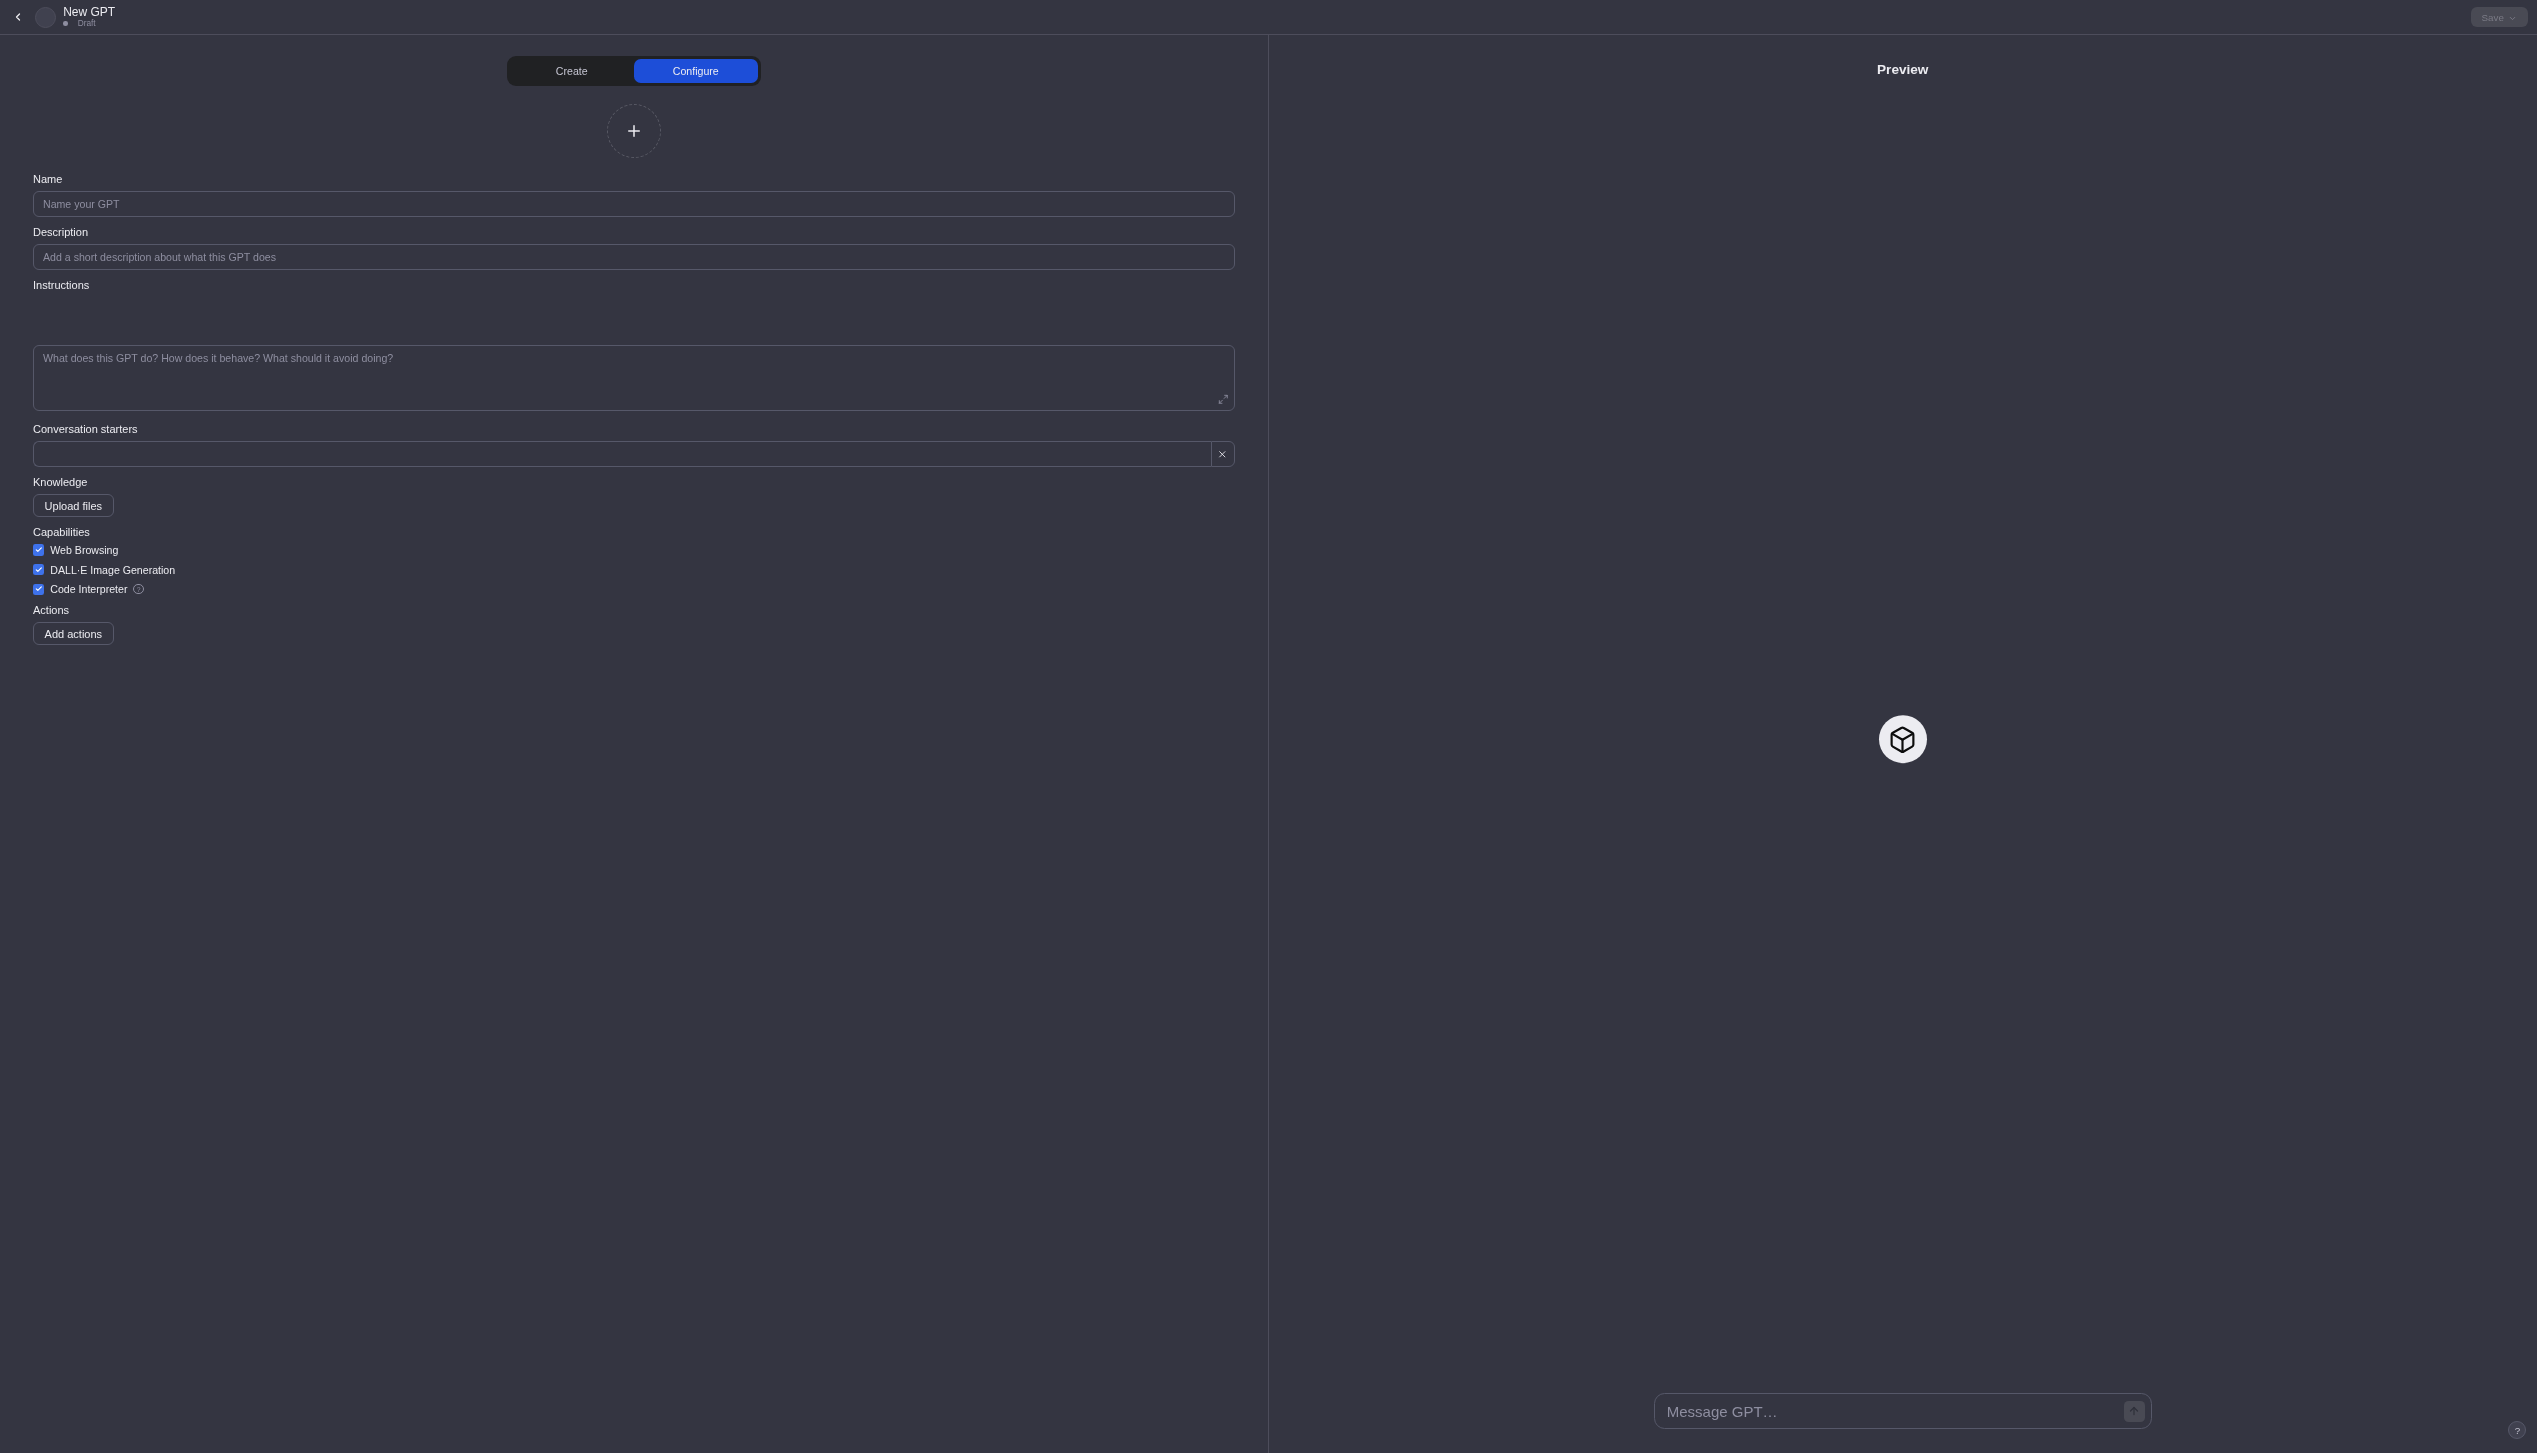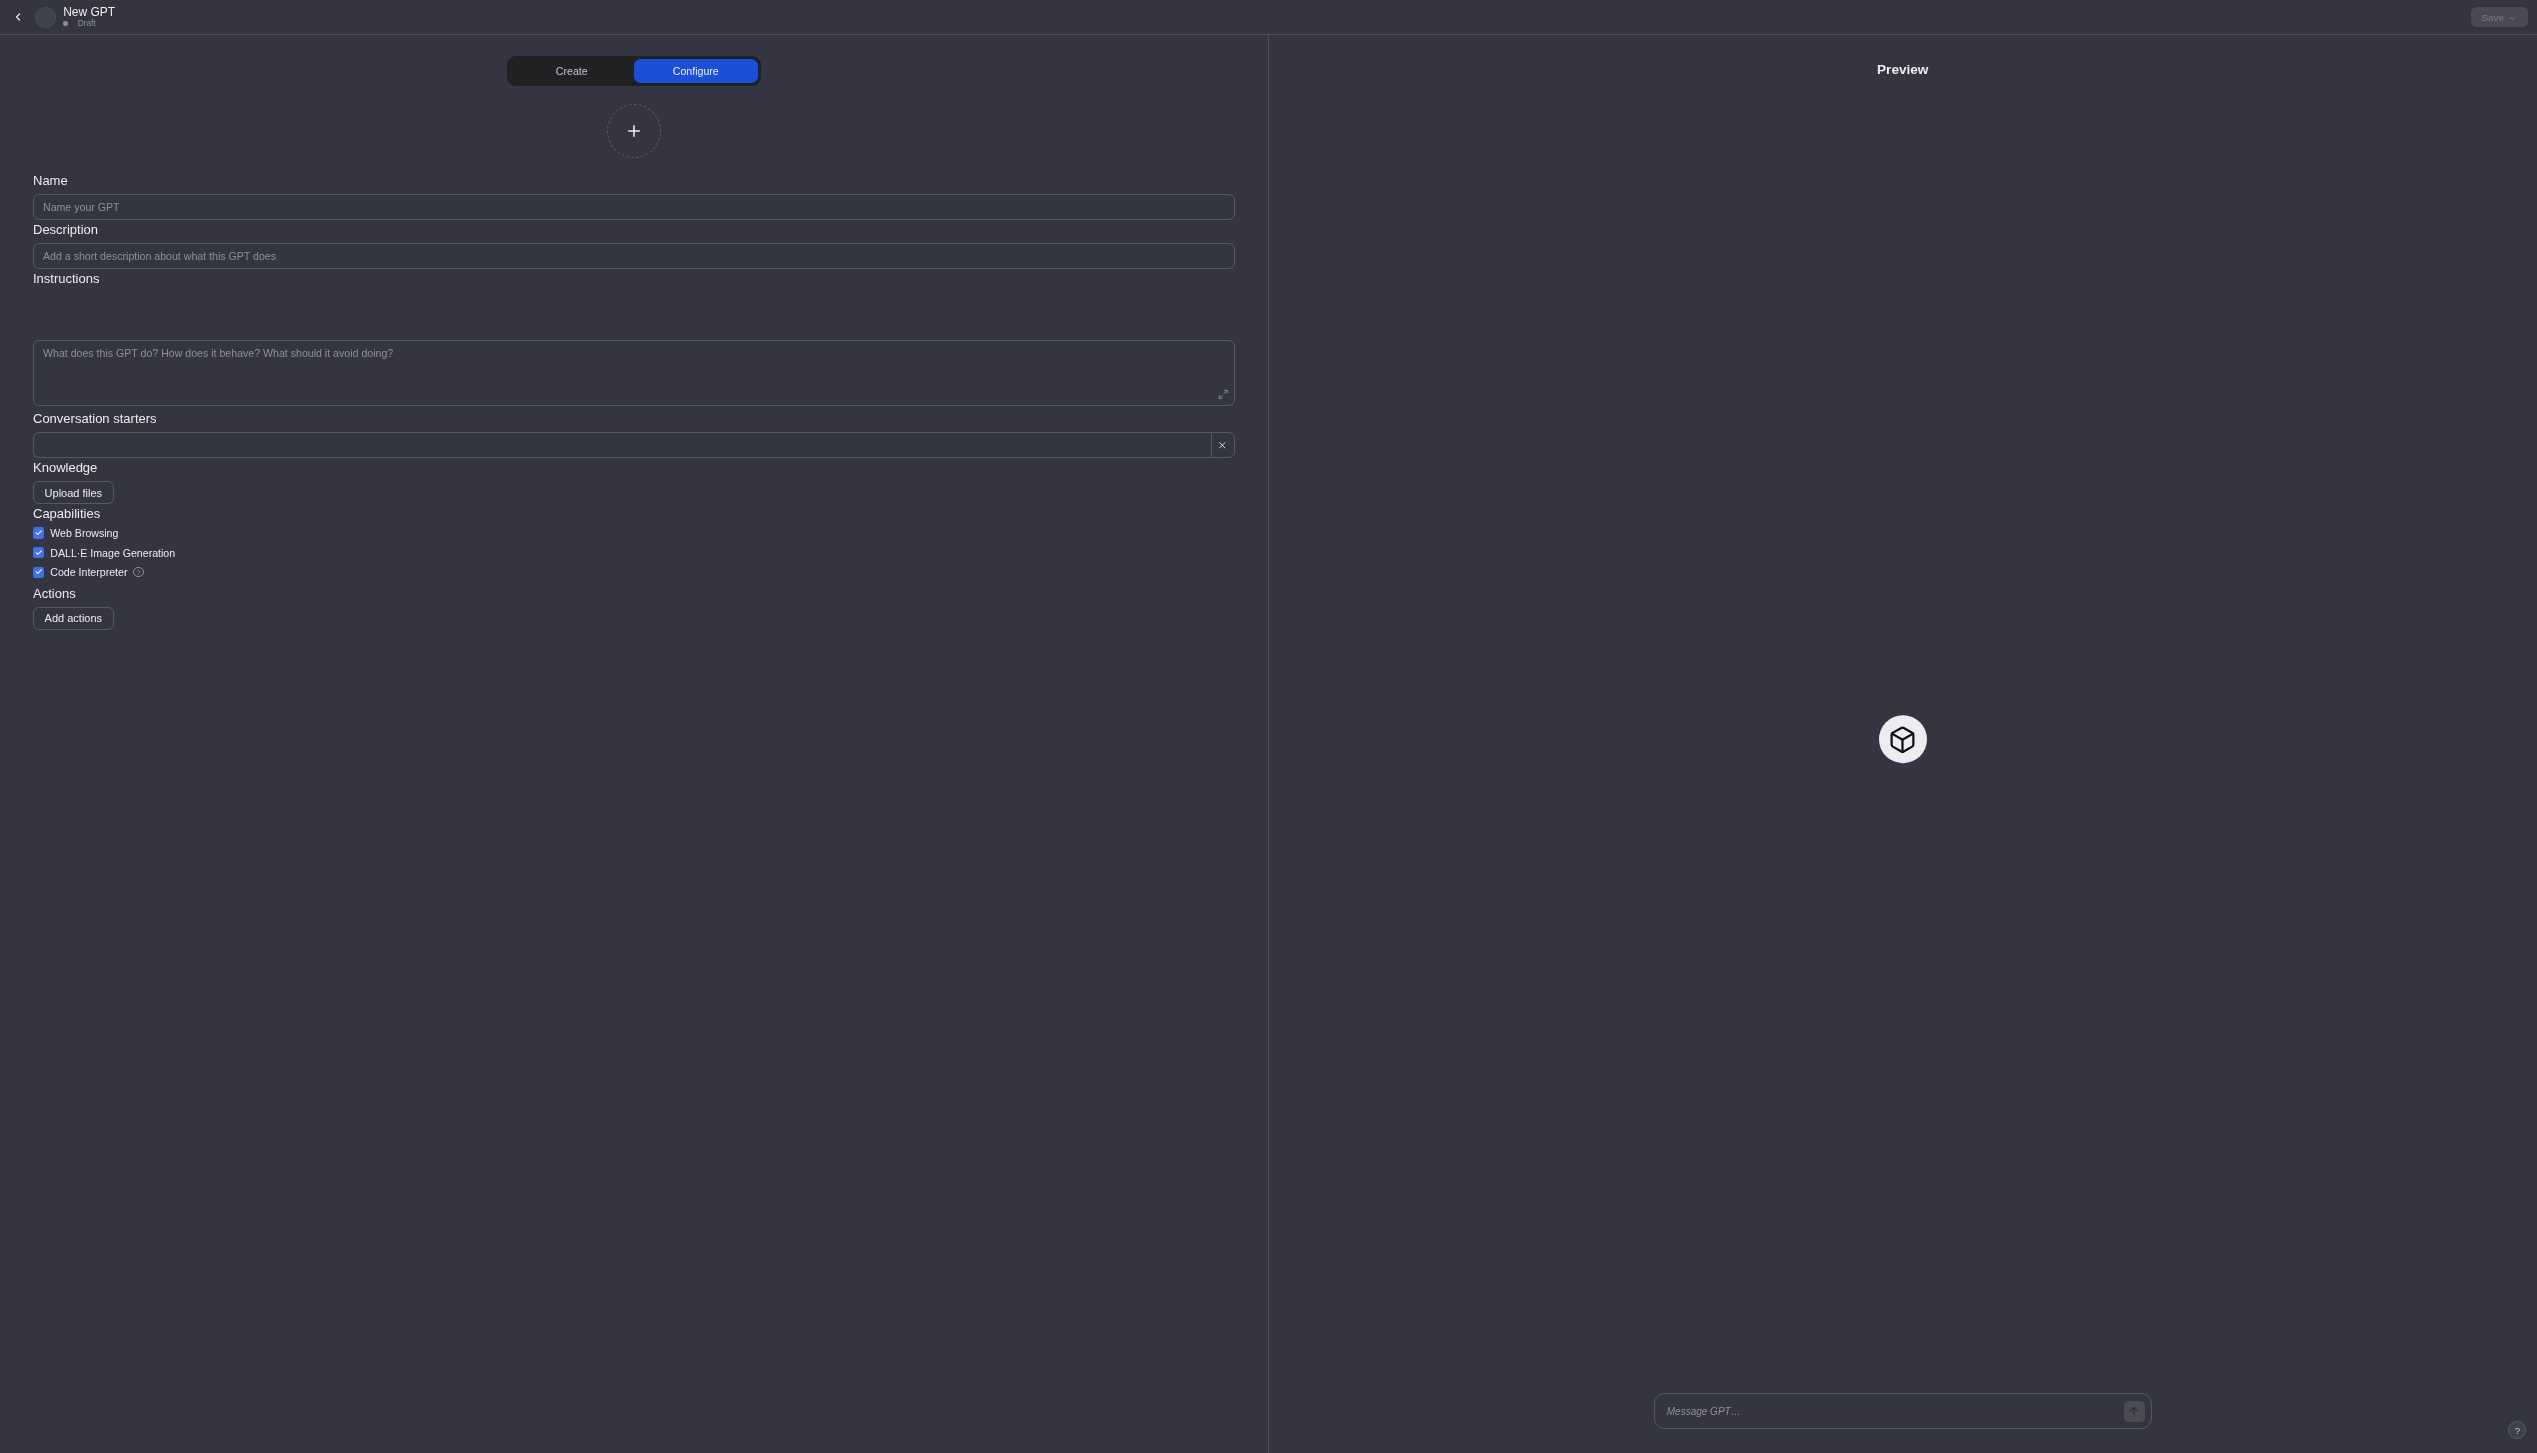--- a/index.html
+++ b/index.html
@@ -132,23 +132,23 @@
       display: flex;
       align-items: center;
       justify-content: center;
       margin: 18px auto 15px auto;
       cursor: pointer;
     }
     .upload-avatar svg {
       color: #ECECF1;
     }
     .form-label {
-      font-size: 13px;
+      font-size: 11px;
       font-weight: 500;
-      margin-top: 2px;
+      margin-top: 9px;
       margin-bottom: 6px;
       display: block;
     }
     .text-input, .textarea-input {
       width: 100%;
       background: transparent;
       border: 0.8px solid #565869;
       border-radius: 6px;
       padding: 6px 9px;
       font-size: 10.6px;
@@ -281,23 +281,22 @@
       border-radius: 10.6px;
       display: flex;
       align-items: center;
       padding: 0 6px 0 12px;
     }
     .message-input {
       flex: 1;
       background: transparent;
       border: none;
       color: #ECECF1;
-      font-size: 10px;
+      font-size: 15px;
       outline: none;
-      font-style: italic;
     }
     .message-input::placeholder {
       color: #8E8EA0;
     }
     .send-btn {
       width: 21px;
       height: 21px;
       border-radius: 4.5px;
       background: #494A54;
       display: flex;

